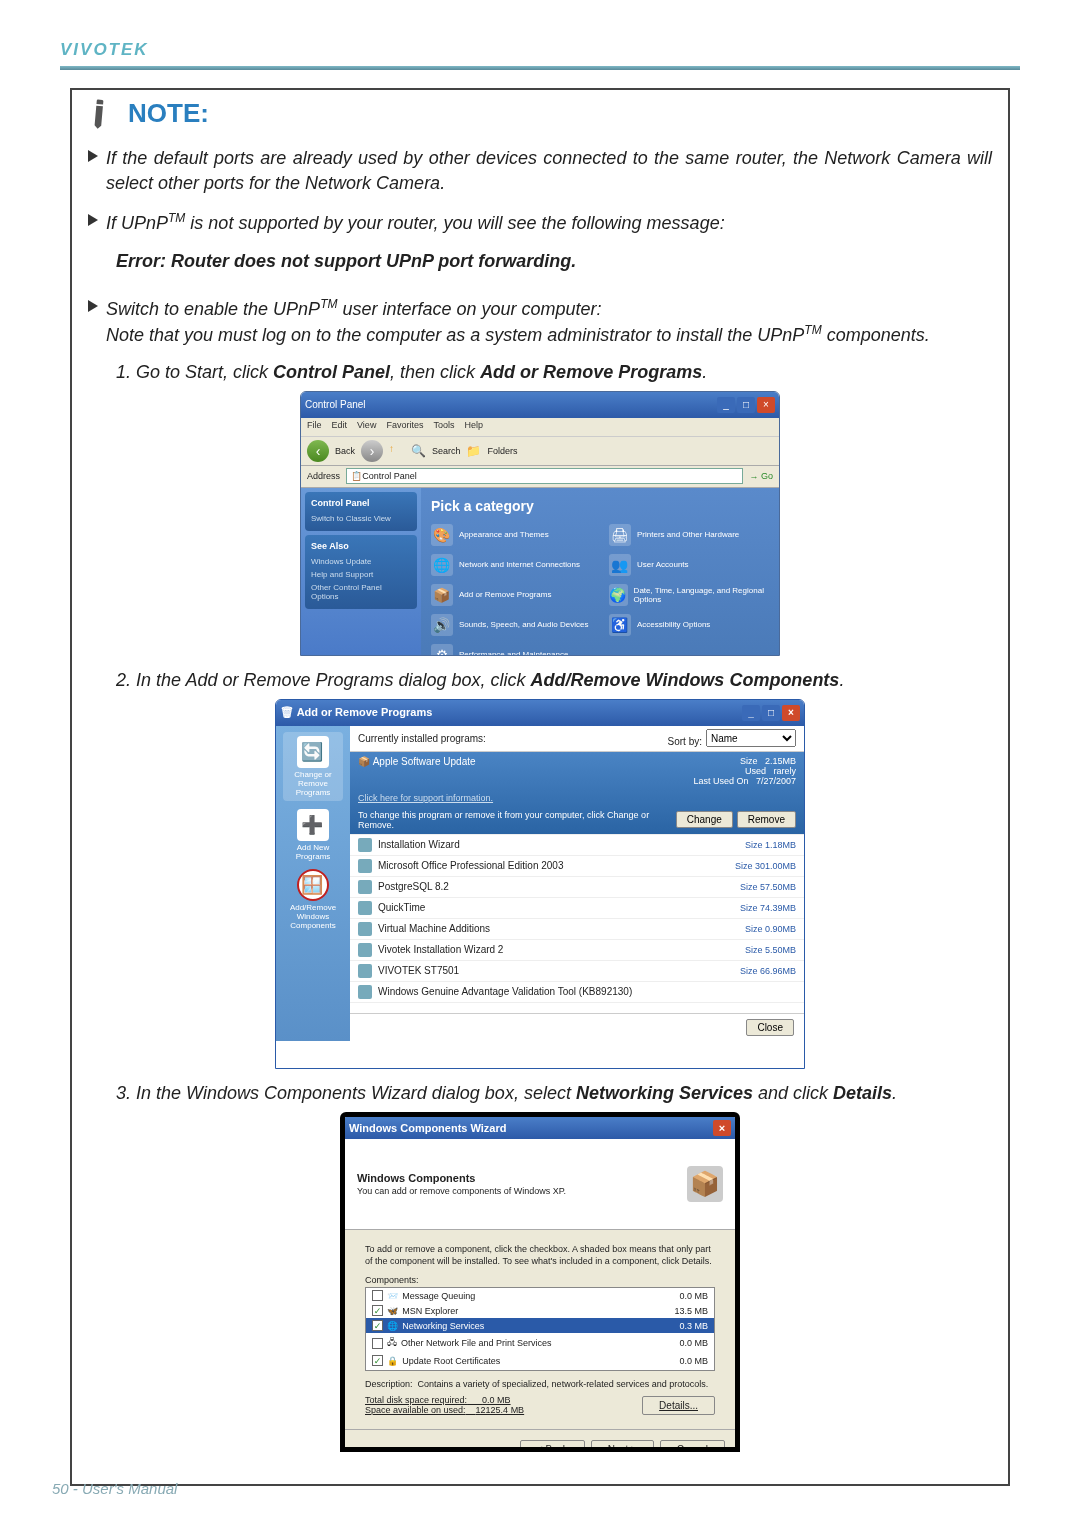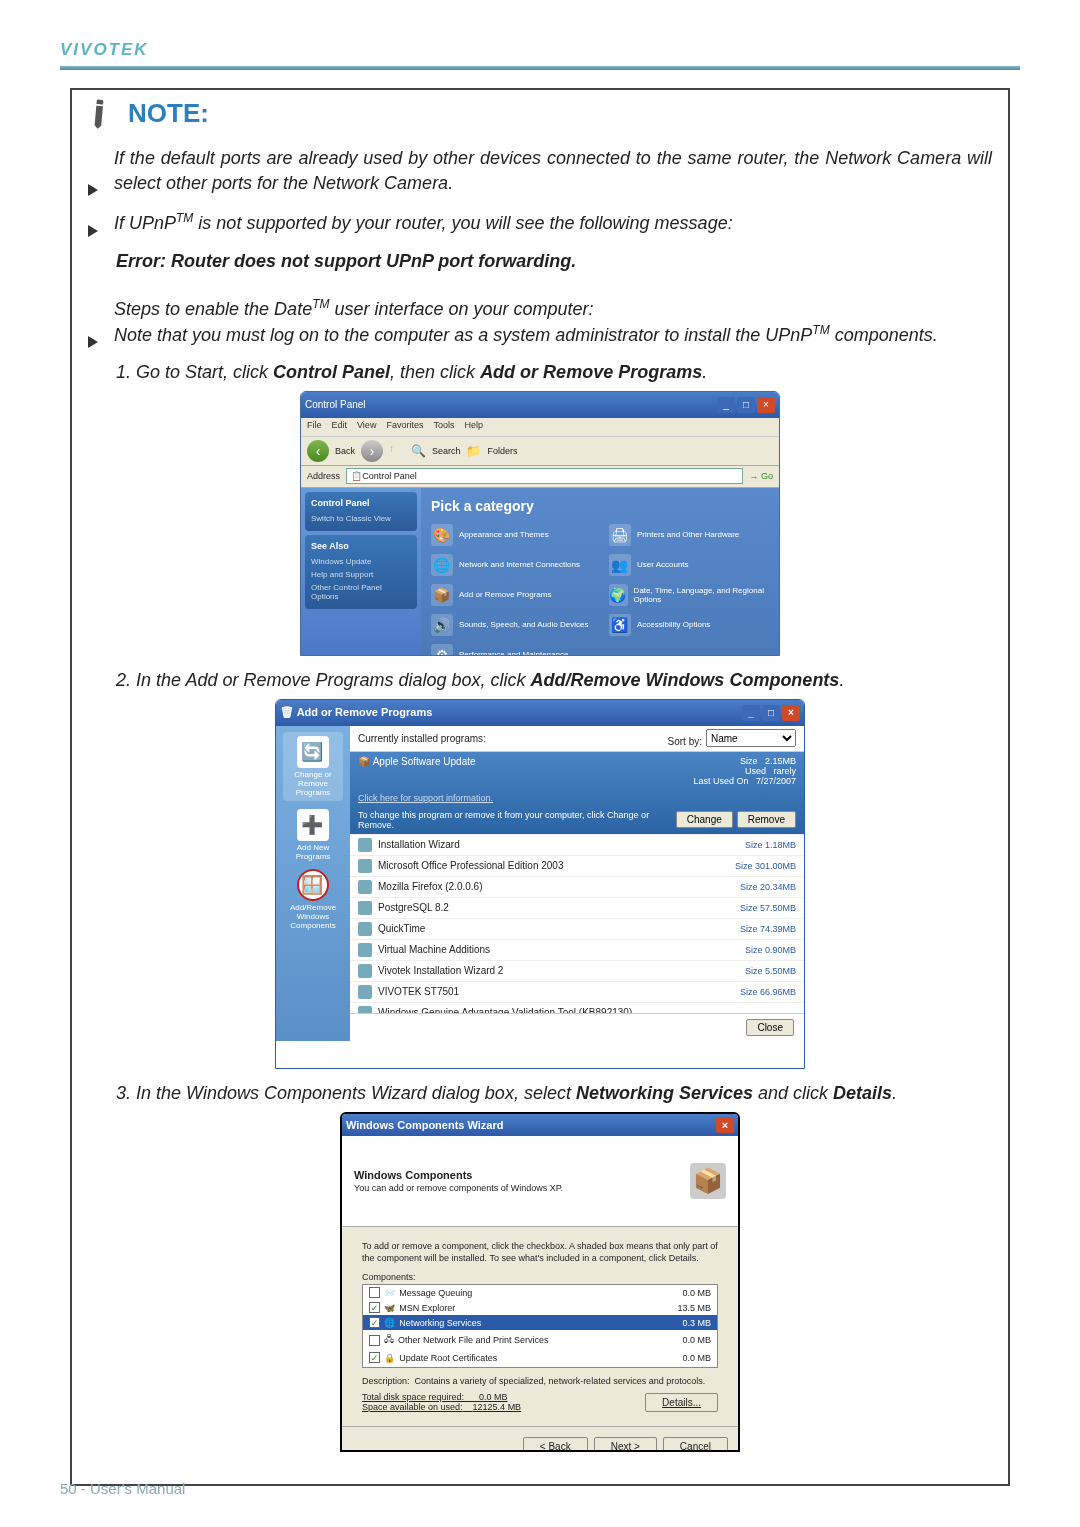--- a/index.html
+++ b/index.html
@@ -56,22 +56,22 @@
     font-size: 26px;
   }
   .note-body {
     padding: 10px 16px 18px 16px;
     font-size: 18px;
     font-style: italic;
     color: #222;
   }
   .bullet-row {
     display: flex;
-    align-items: flex-end;
-    gap: 16px;
+    align-items: flex-start;
+    gap: 8px;
     margin-bottom: 14px;
   }
   .tri {
     margin-top: 4px;
     width: 0; height: 0;
     border-top: 6px solid transparent;
     border-bottom: 6px solid transparent;
     border-left: 10px solid #333;
     flex-shrink: 0;
   }
@@ -156,21 +156,21 @@
   .arp-btn { background: #ece9d8; border: 1px solid #888; padding: 2px 10px; font-size: 10px; border-radius: 2px; color: #000; }
   .arp-item-name { display: flex; align-items: center; gap: 6px; }
   .arp-icon { width: 14px; height: 14px; background: #7ab; border-radius: 2px; }
   .arp-size { color: #2a5aa8; font-size: 9px; }
   .arp-footer { height: 28px; display: flex; justify-content: flex-end; align-items: center; padding: 0 10px; border-top: 1px solid #ccc; }
 
   
   .wiz-window {
     width: 400px; height: 340px;
     background: #ece9d8;
-    border: 2px solid #000000;
+    border: 5px solid #000000;
     border-radius: 6px 6px 0 0;
     overflow: hidden;
     font-style: normal;
     font-size: 10px;
   }
   .wiz-title { height: 22px; background: linear-gradient(to bottom, #4a7ec8, #2d5aa8); color: #fff; display: flex; align-items: center; justify-content: space-between; padding: 0 4px; font-weight: bold; font-size: 11px; }
   .wiz-close { width: 18px; height: 16px; background: #d04a2a; border-radius: 2px; display:flex; align-items:center; justify-content:center; color:#fff; }
   .wiz-head { background: #fff; padding: 27px 12px; display: flex; justify-content: space-between; align-items: center; border-bottom: 1px solid #aaa; }
   .wiz-head-text { font-size: 9px; }
   .wiz-head-title { font-weight: bold; font-size: 11px; margin-bottom: 2px; }
@@ -184,22 +184,23 @@
   .wiz-row-left { display: flex; align-items: center; gap: 4px; }
   .wiz-chk { width: 11px; height: 11px; border: 1px solid #666; background: #fff; display:flex; align-items:center; justify-content:center; font-size:9px; color:#2a8a2a; }
   .wiz-desc { font-size: 9px; margin-top: 8px; }
   .wiz-space { display: flex; justify-content: space-between; align-items: center; margin-top: 6px; font-size: 9px; text-decoration: underline; }
   .wiz-footer { border-top: 1px solid #aaa; padding: 10px; display: flex; justify-content: flex-end; gap: 6px; }
   .wiz-btn { background: #ece9d8; border: 1px solid #888; padding: 3px 16px; font-size: 10px; border-radius: 2px; }
 
   .page-footer {
     position: absolute;
     bottom: 30px;
-    left: 60px;
+    left: 52px;
     color: #88aab4;
+    font-style: italic;
     font-size: 15px;
   }
 </style>
 </head>
 <body>
 
 <div class="page">
   <div class="header-brand">VIVOTEK</div>
   <div class="header-line"></div>
 
@@ -225,21 +226,21 @@
           <span>If UPnP</span><span class="tm">TM</span><span> is not supported by your router, you will see the following message:</span>
         </div>
       </div>
       <div class="error-line">Error: Router does not support UPnP port forwarding.</div>
 
       <div style="height:24px"></div>
 
       <div class="bullet-row">
         <div class="tri"></div>
         <div class="bullet-text">
-          <span>Steps to enable the Date</span><span class="tm">TM</span><span> user interface on your computer:</span><br>
+          <span>Switch to enable the UPnP</span><span class="tm">TM</span><span> user interface on your computer:</span><br>
           <span>Note that you must log on to the computer as a system administrator to install the UPnP</span><span class="tm">TM</span><span> components.</span>
         </div>
       </div>
 
       <div class="step-line">
         <span>1. Go to Start, click </span><span class="bold">Control Panel</span><span>, then click </span><span class="bold">Add or Remove Programs</span><span>.</span>
       </div>
 
       <div class="img-wrap">
         <div class="cp-window">
@@ -401,27 +402,20 @@
                 <div class="arp-item">
                     <div class="arp-item-name">
                       <div class="arp-icon"></div>
                       <span>Microsoft Office Professional Edition 2003</span>
                     </div>
                     <div class="arp-size"><span>Size</span> <span>301.00MB</span></div>
                   </div>
                 <div class="arp-item">
                     <div class="arp-item-name">
                       <div class="arp-icon"></div>
-                      <span>Mozilla Firefox (2.0.0.6)</span>
-                    </div>
-                    <div class="arp-size"><span>Size</span> <span>20.34MB</span></div>
-                  </div>
-                <div class="arp-item">
-                    <div class="arp-item-name">
-                      <div class="arp-icon"></div>
                       <span>PostgreSQL 8.2</span>
                     </div>
                     <div class="arp-size"><span>Size</span> <span>57.50MB</span></div>
                   </div>
                 <div class="arp-item">
                     <div class="arp-item-name">
                       <div class="arp-icon"></div>
                       <span>QuickTime</span>
                     </div>
                     <div class="arp-size"><span>Size</span> <span>74.39MB</span></div>

